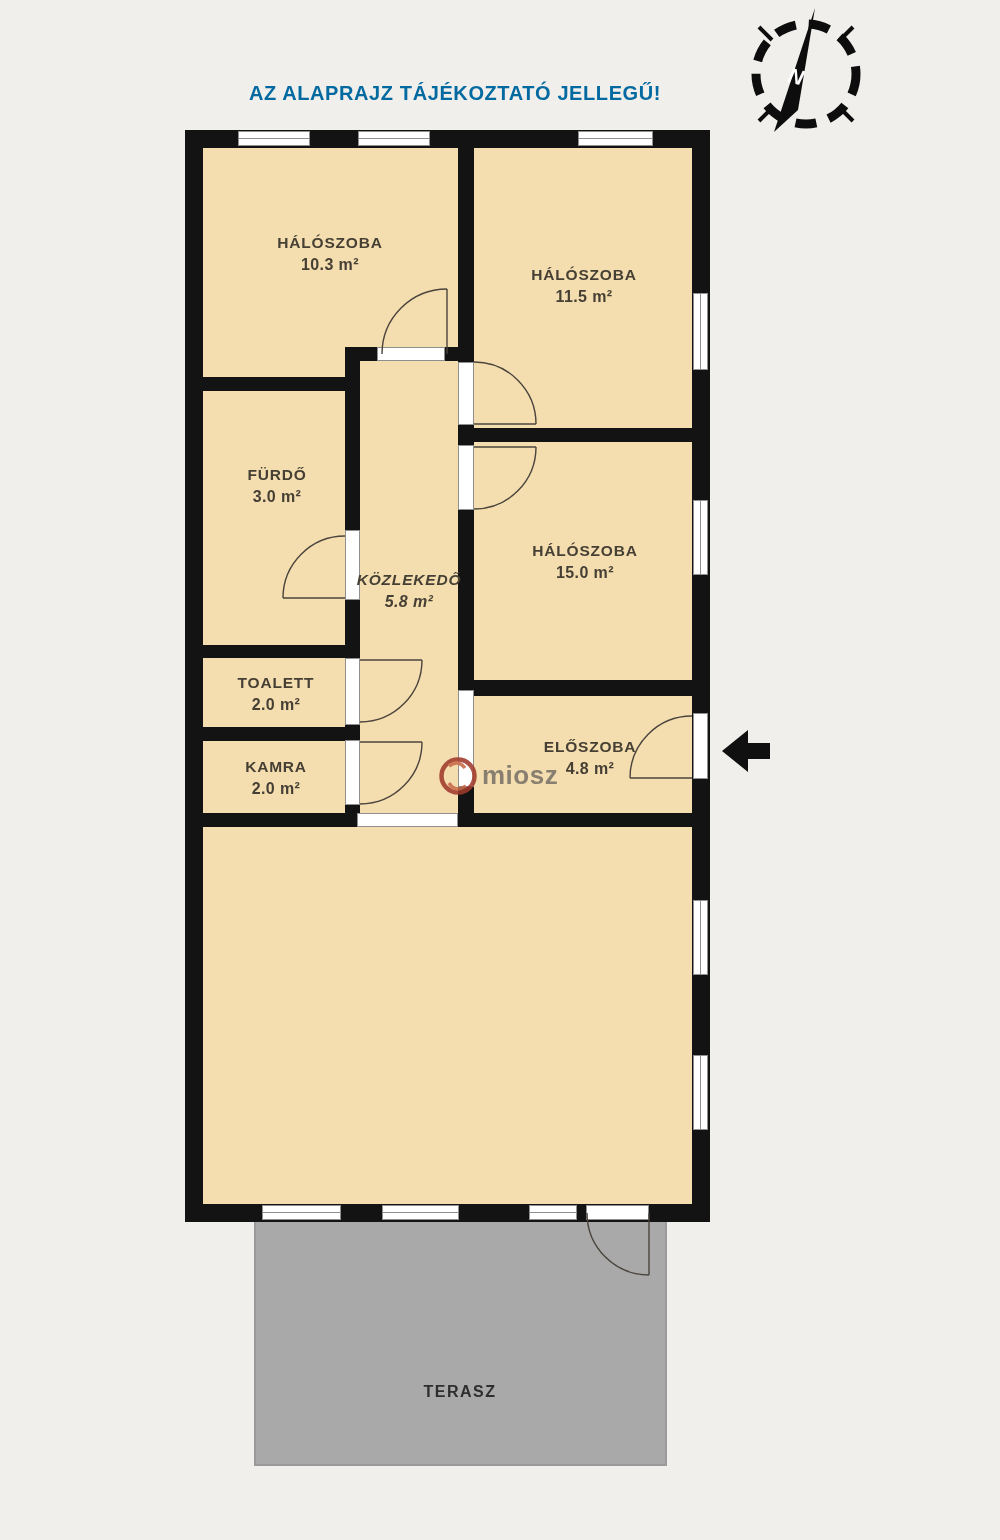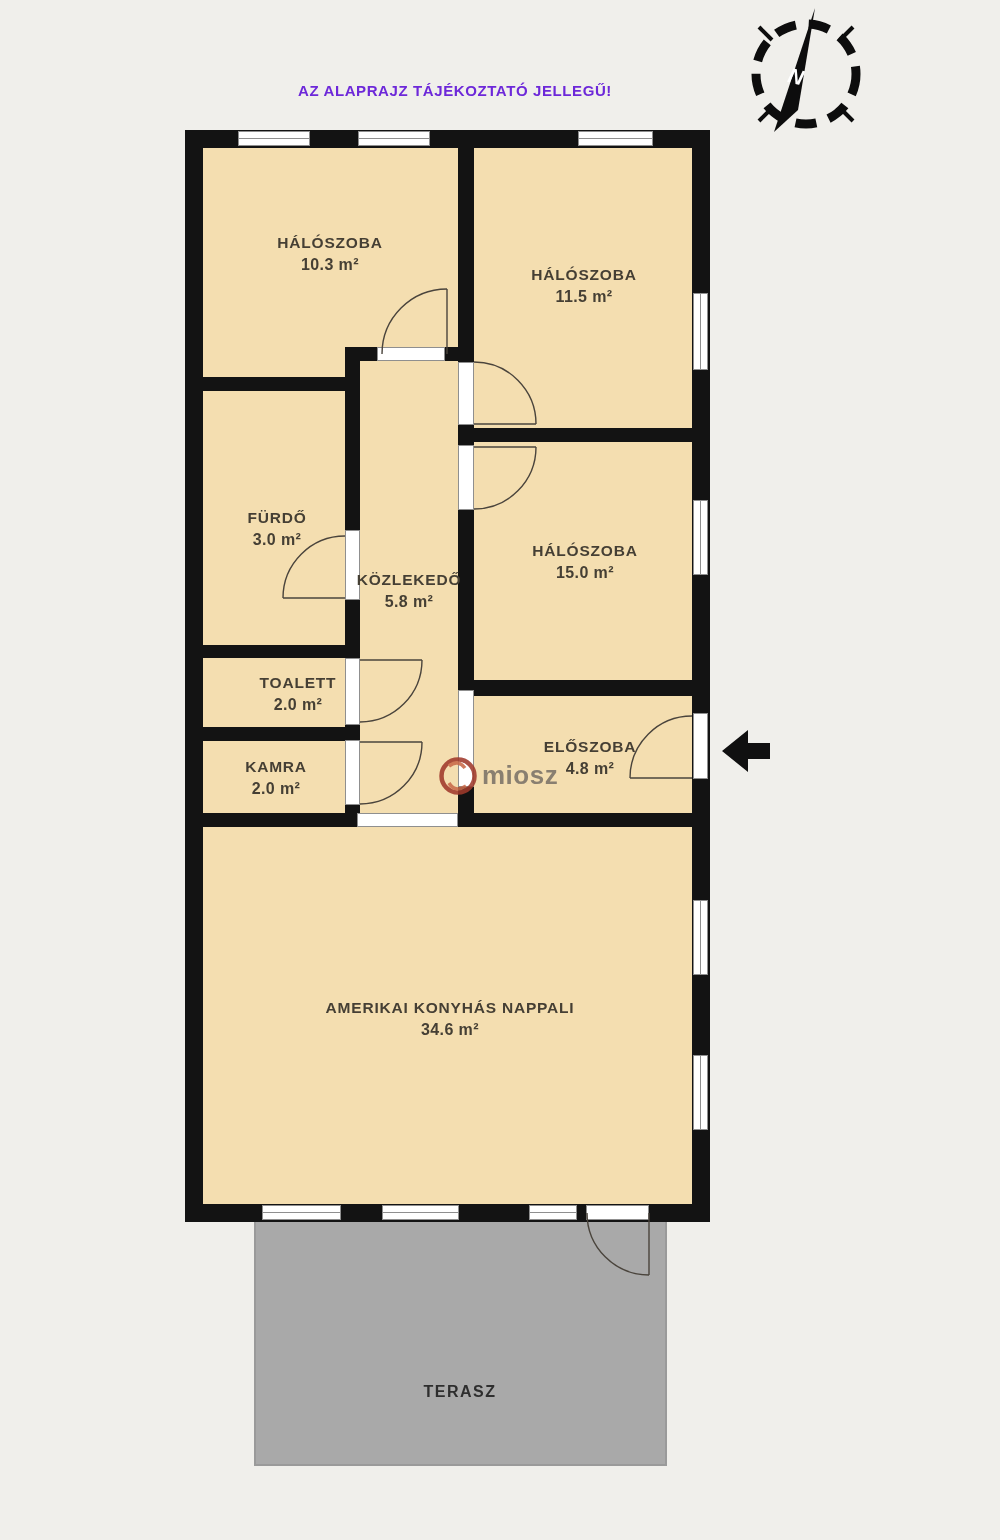--- a/index.html
+++ b/index.html
@@ -14,21 +14,21 @@
     --c-logo-text:#80786b;
   }
   html,body{margin:0;padding:0;background:var(--c-background);}
   .stage{
     position:relative;width:1000px;height:1540px;overflow:hidden;
     background:var(--c-background);
     font-family:"Liberation Sans","DejaVu Sans",sans-serif;
   }
   .plan-title{
     position:absolute;left:455px;top:82px;transform:translateX(-50%);
-    font-size:15px;font-weight:bold;letter-spacing:.6px;color:#6d28d9;white-space:nowrap;
+    font-size:20px;font-weight:bold;letter-spacing:.6px;color:#0369a1;white-space:nowrap;
   }
   .room-base{position:absolute;background:var(--c-room-fill);}
   .terrace{position:absolute;background:var(--c-terrace-fill);border:2px solid var(--c-terrace-border);box-sizing:border-box;}
   .wall{position:absolute;background:var(--c-wall);}
   .win,.opening{position:absolute;background:#fff;border:1px solid var(--c-frame);box-sizing:border-box;}
   .win-h{background-image:linear-gradient(var(--c-frame),var(--c-frame));background-size:100% 1px;background-position:center;background-repeat:no-repeat;}
   .win-v{background-image:linear-gradient(var(--c-frame),var(--c-frame));background-size:1px 100%;background-position:center;background-repeat:no-repeat;}
   .room-label{
     position:absolute;transform:translate(-50%,-50%);text-align:center;
     color:var(--c-label-text);font-weight:bold;font-size:15.5px;letter-spacing:.8px;
@@ -140,43 +140,39 @@
   <div class="wm-text">miosz</div>
 
   <div class="room-label" style="left:330px;top:254px;">
     <span>HÁLÓSZOBA</span>
     <span class="area">10.3 m²</span>
   </div>
   <div class="room-label" style="left:584px;top:286px;">
     <span>HÁLÓSZOBA</span>
     <span class="area">11.5 m²</span>
   </div>
-  <div class="room-label" style="left:277px;top:529px;">
+  <div class="room-label" style="left:277px;top:486px;">
     <span>FÜRDŐ</span>
     <span class="area">3.0 m²</span>
   </div>
-  <div class="room-label" style="left:409px;top:591px;">
+  <div class="room-label" style="left:409px;top:591px;font-style:italic;">
     <span>KÖZLEKEDŐ</span>
     <span class="area">5.8 m²</span>
   </div>
   <div class="room-label" style="left:585px;top:562px;">
     <span>HÁLÓSZOBA</span>
     <span class="area">15.0 m²</span>
   </div>
-  <div class="room-label" style="left:276px;top:694px;margin-left:22px;">
+  <div class="room-label" style="left:276px;top:694px;">
     <span>TOALETT</span>
     <span class="area">2.0 m²</span>
   </div>
   <div class="room-label" style="left:276px;top:778px;text-align:center;">
     <span>KAMRA</span>
     <span class="area">2.0 m²</span>
   </div>
   <div class="room-label" style="left:590px;top:758px;">
     <span>ELŐSZOBA</span>
     <span class="area">4.8 m²</span>
   </div>
-  <div class="room-label" style="left:450px;top:1019px;">
-    <span>AMERIKAI KONYHÁS NAPPALI</span>
-    <span class="area">34.6 m²</span>
-  </div>
   <div class="terrace-label" style="left:460px;top:1344px;margin-top:48px;">TERASZ</div>
 
 </div>
 
 </body></html>

